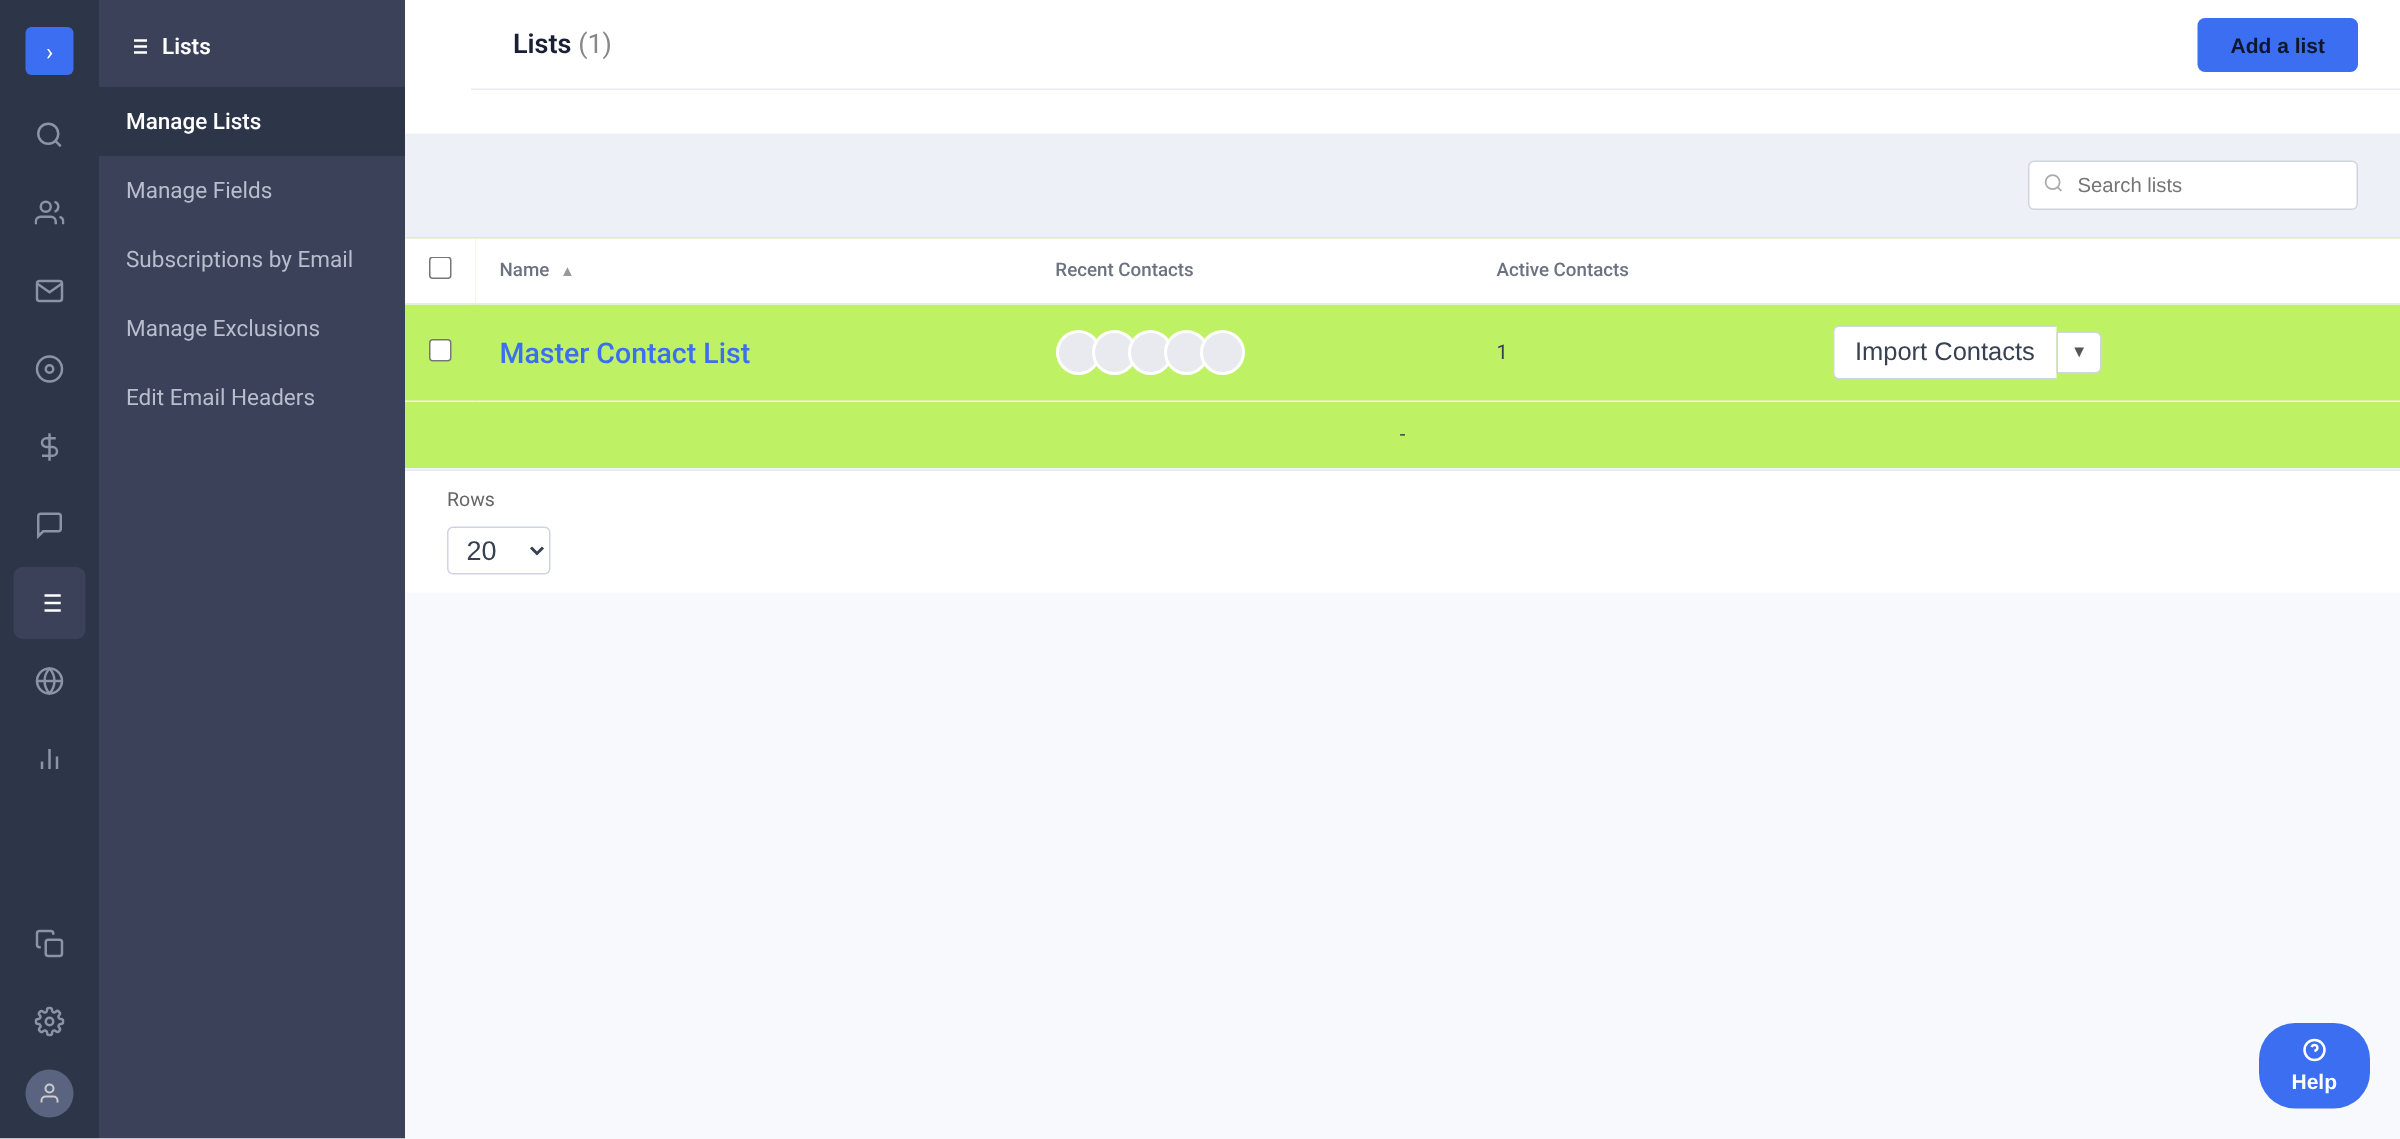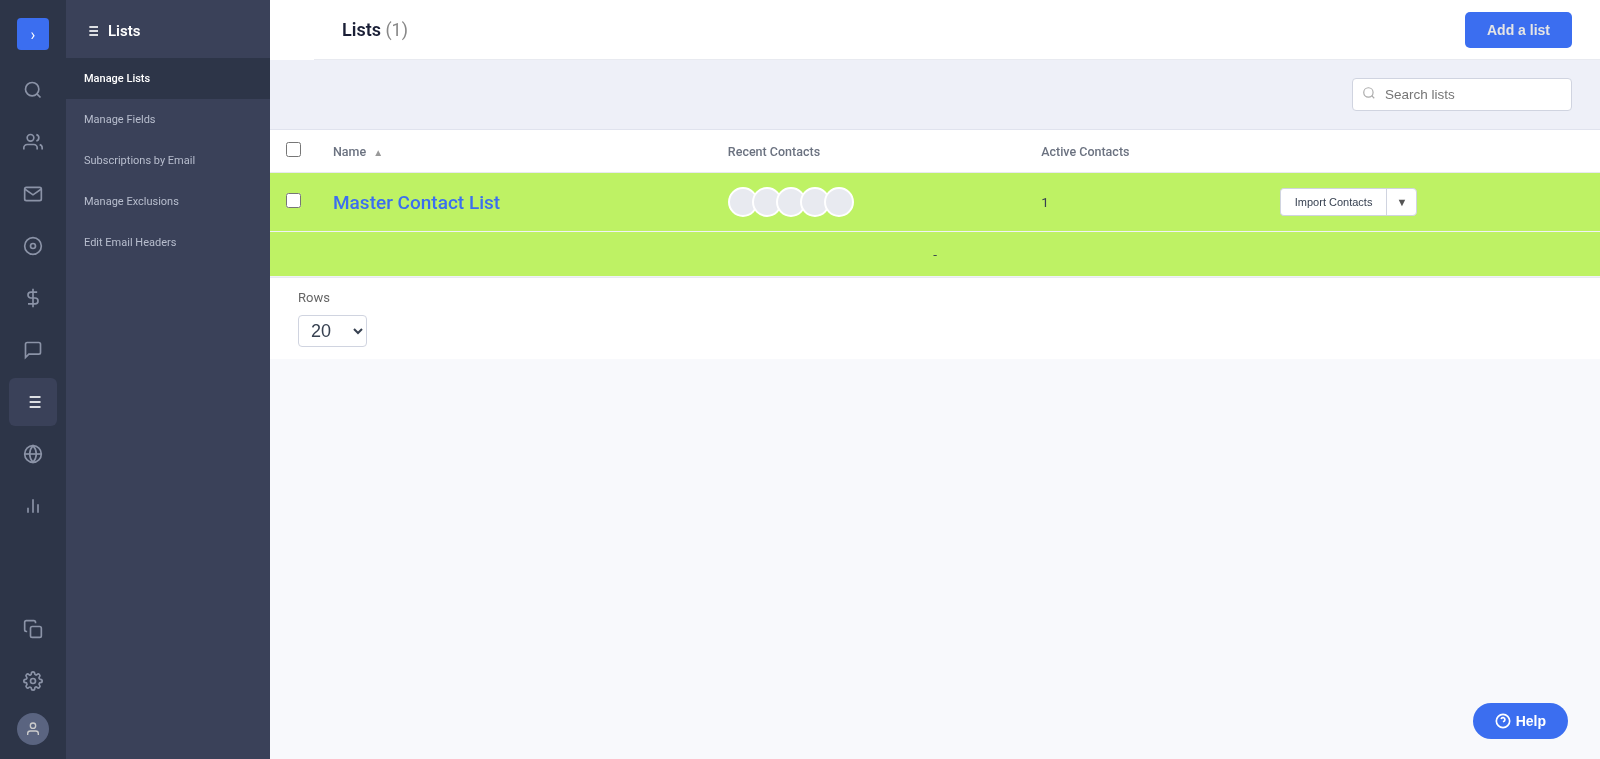--- a/index.html
+++ b/index.html
@@ -83,21 +83,21 @@
       color: white;
       font-size: 15px;
       font-weight: 600;
       display: flex;
       align-items: center;
       gap: 8px;
     }
     .sub-sidebar-item {
       padding: 14px 18px;
       color: #b8bece;
-      font-size: 11px;
+      font-size: 15px;
       cursor: pointer;
       transition: background 0.15s;
     }
     .sub-sidebar-item.active { background: #2d3548; color: #fff; font-weight: 500; }
 
     
     .main-content {
       flex: 1;
       display: flex;
       flex-direction: column;
@@ -121,35 +121,36 @@
       font-size: 18px;
       font-weight: 600;
       color: #1a1f36;
     }
     .header-count {
       font-weight: 400;
       color: #888;
     }
     .add-list-btn {
       background: #3b6ef0;
-      color: #e5e5e5;
+      color: #0f172a;
       border: none;
       padding: 10px 22px;
       border-radius: 5px;
       font-size: 14px;
       font-weight: 600;
       cursor: pointer;
     }
 
     
     .table-area {
       flex: 1;
       padding: 0;
       overflow-y: auto;
       background: #f8f9fc;
+      margin-top: 29px;
     }
     .table-toolbar {
       background: #eef0f8;
       padding: 18px 28px;
       display: flex;
       align-items: center;
       justify-content: flex-end;
       border-bottom: 1px solid #e0e3ee;
     }
     .search-input-wrap {
@@ -234,21 +235,21 @@
     .import-btn-wrap {
       display: flex;
       align-items: center;
     }
     .import-btn {
       background: #fff;
       border: 1px solid #d0d4e0;
       border-right: none;
       border-radius: 4px 0 0 4px;
       padding: 7px 14px;
-      font-size: 11px;
+      font-size: 17px;
       color: #374151;
       cursor: pointer;
       white-space: nowrap;
     }
     .import-btn-caret {
       background: #fff;
       border: 1px solid #d0d4e0;
       border-radius: 0 4px 4px 0;
       padding: 7px 9px;
       cursor: pointer;
@@ -276,32 +277,33 @@
       font-size: 18px;
       color: #374151;
       background: #fff;
       cursor: pointer;
     }
 
     
     .help-btn {
       position: fixed;
       bottom: 20px;
-      right: 32px;
+      right: 20px;
       background: #3b6ef0;
       color: white;
       border: none;
       padding: 10px 22px;
       border-radius: 24px;
       font-size: 14px;
       font-weight: 600;
       cursor: pointer;
       display: flex;
       align-items: center;
       gap: 5px;
+      flex-direction: column;
     }
 
     .checkbox-input {
       width: 15px;
       height: 15px;
       cursor: pointer;
     }
 
     
     .dash-separator {

